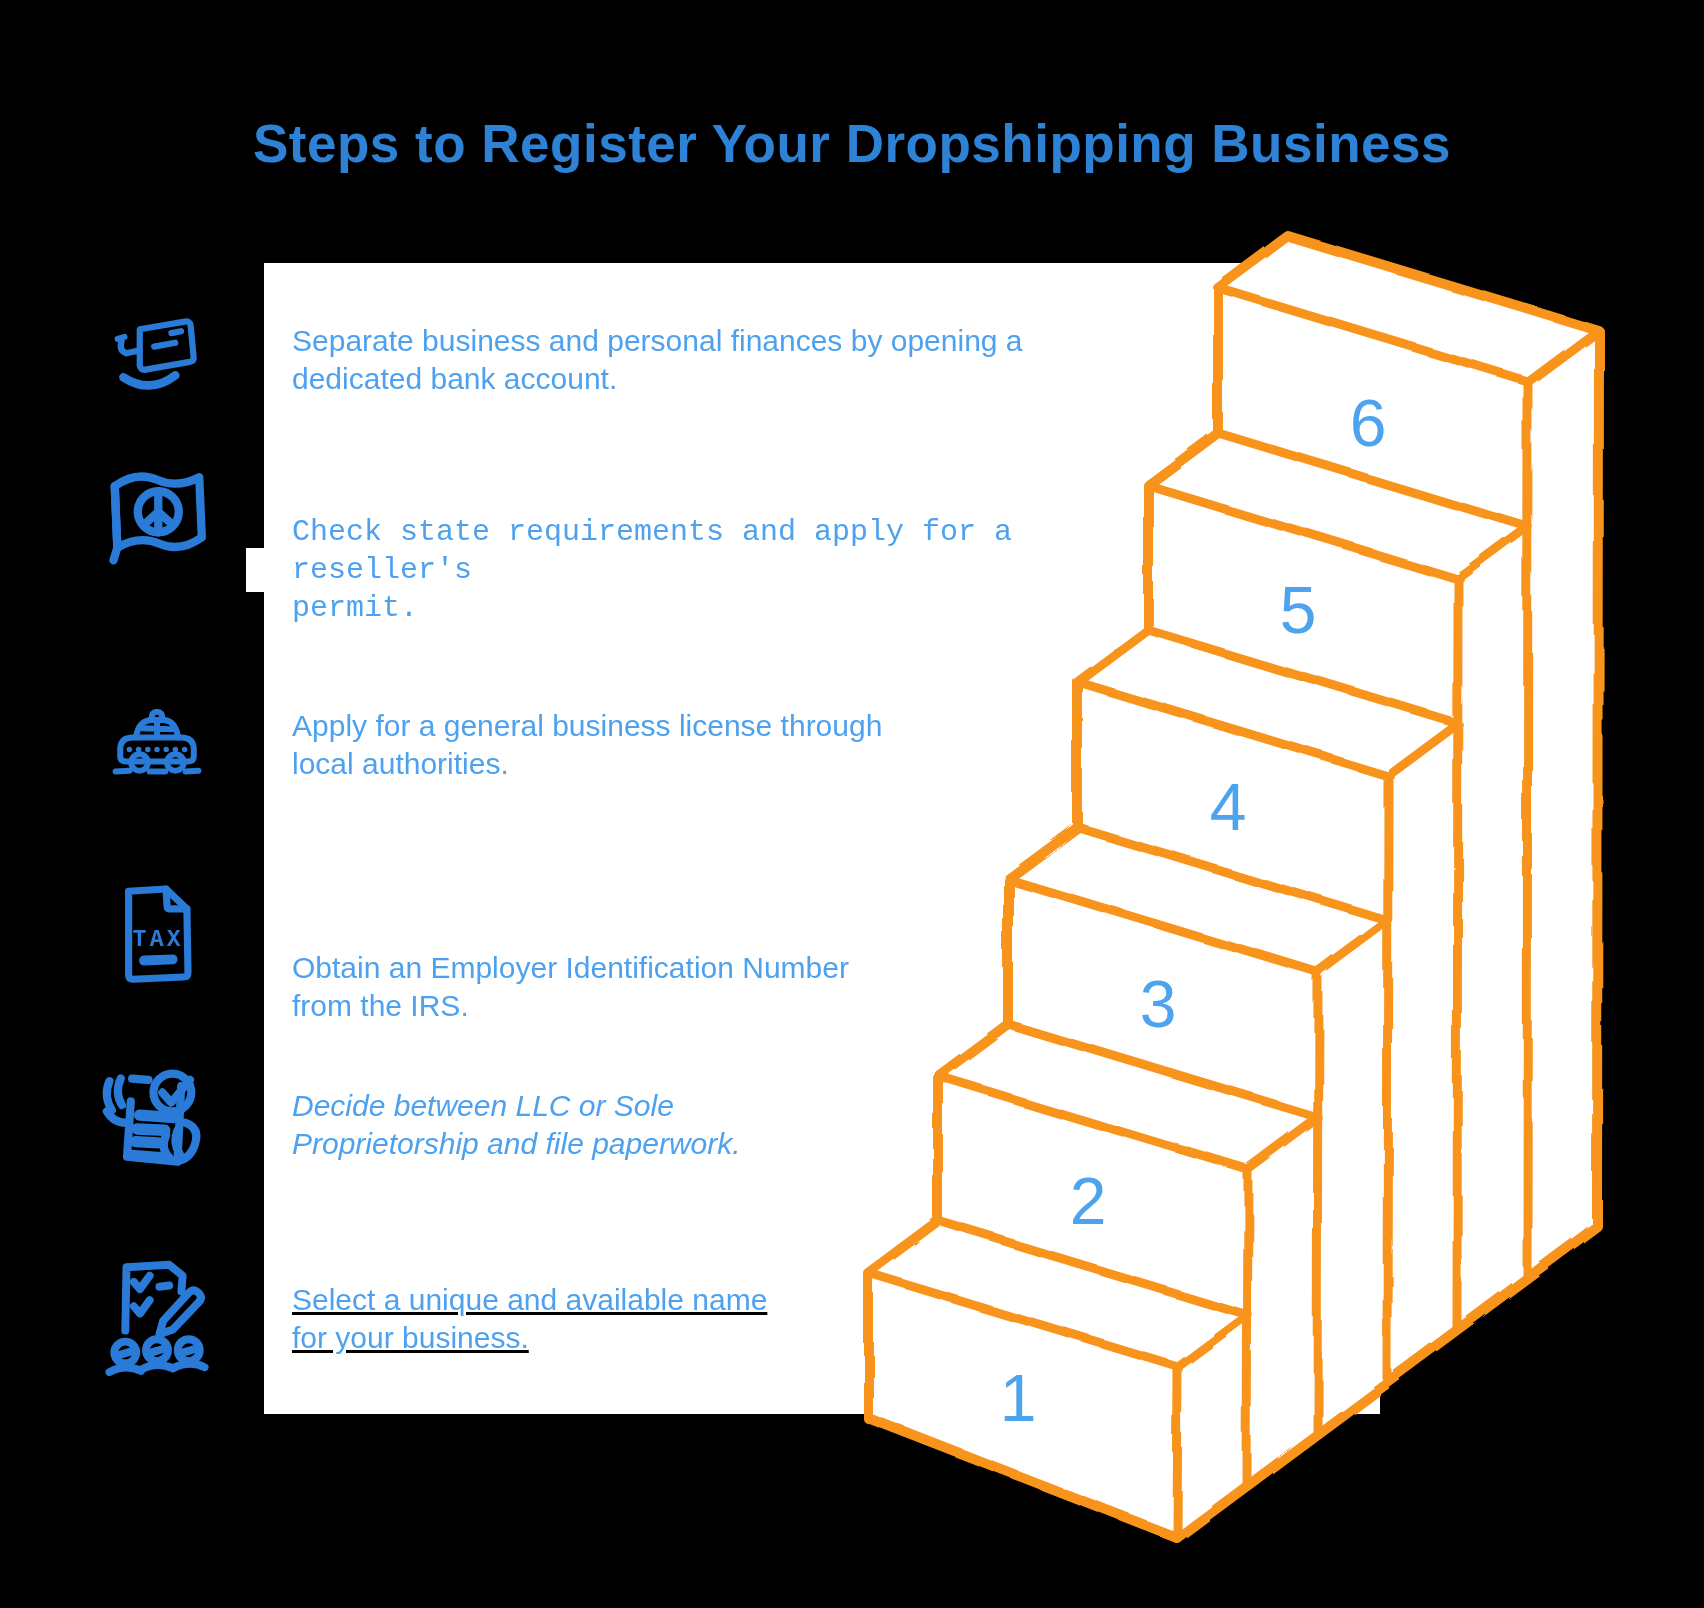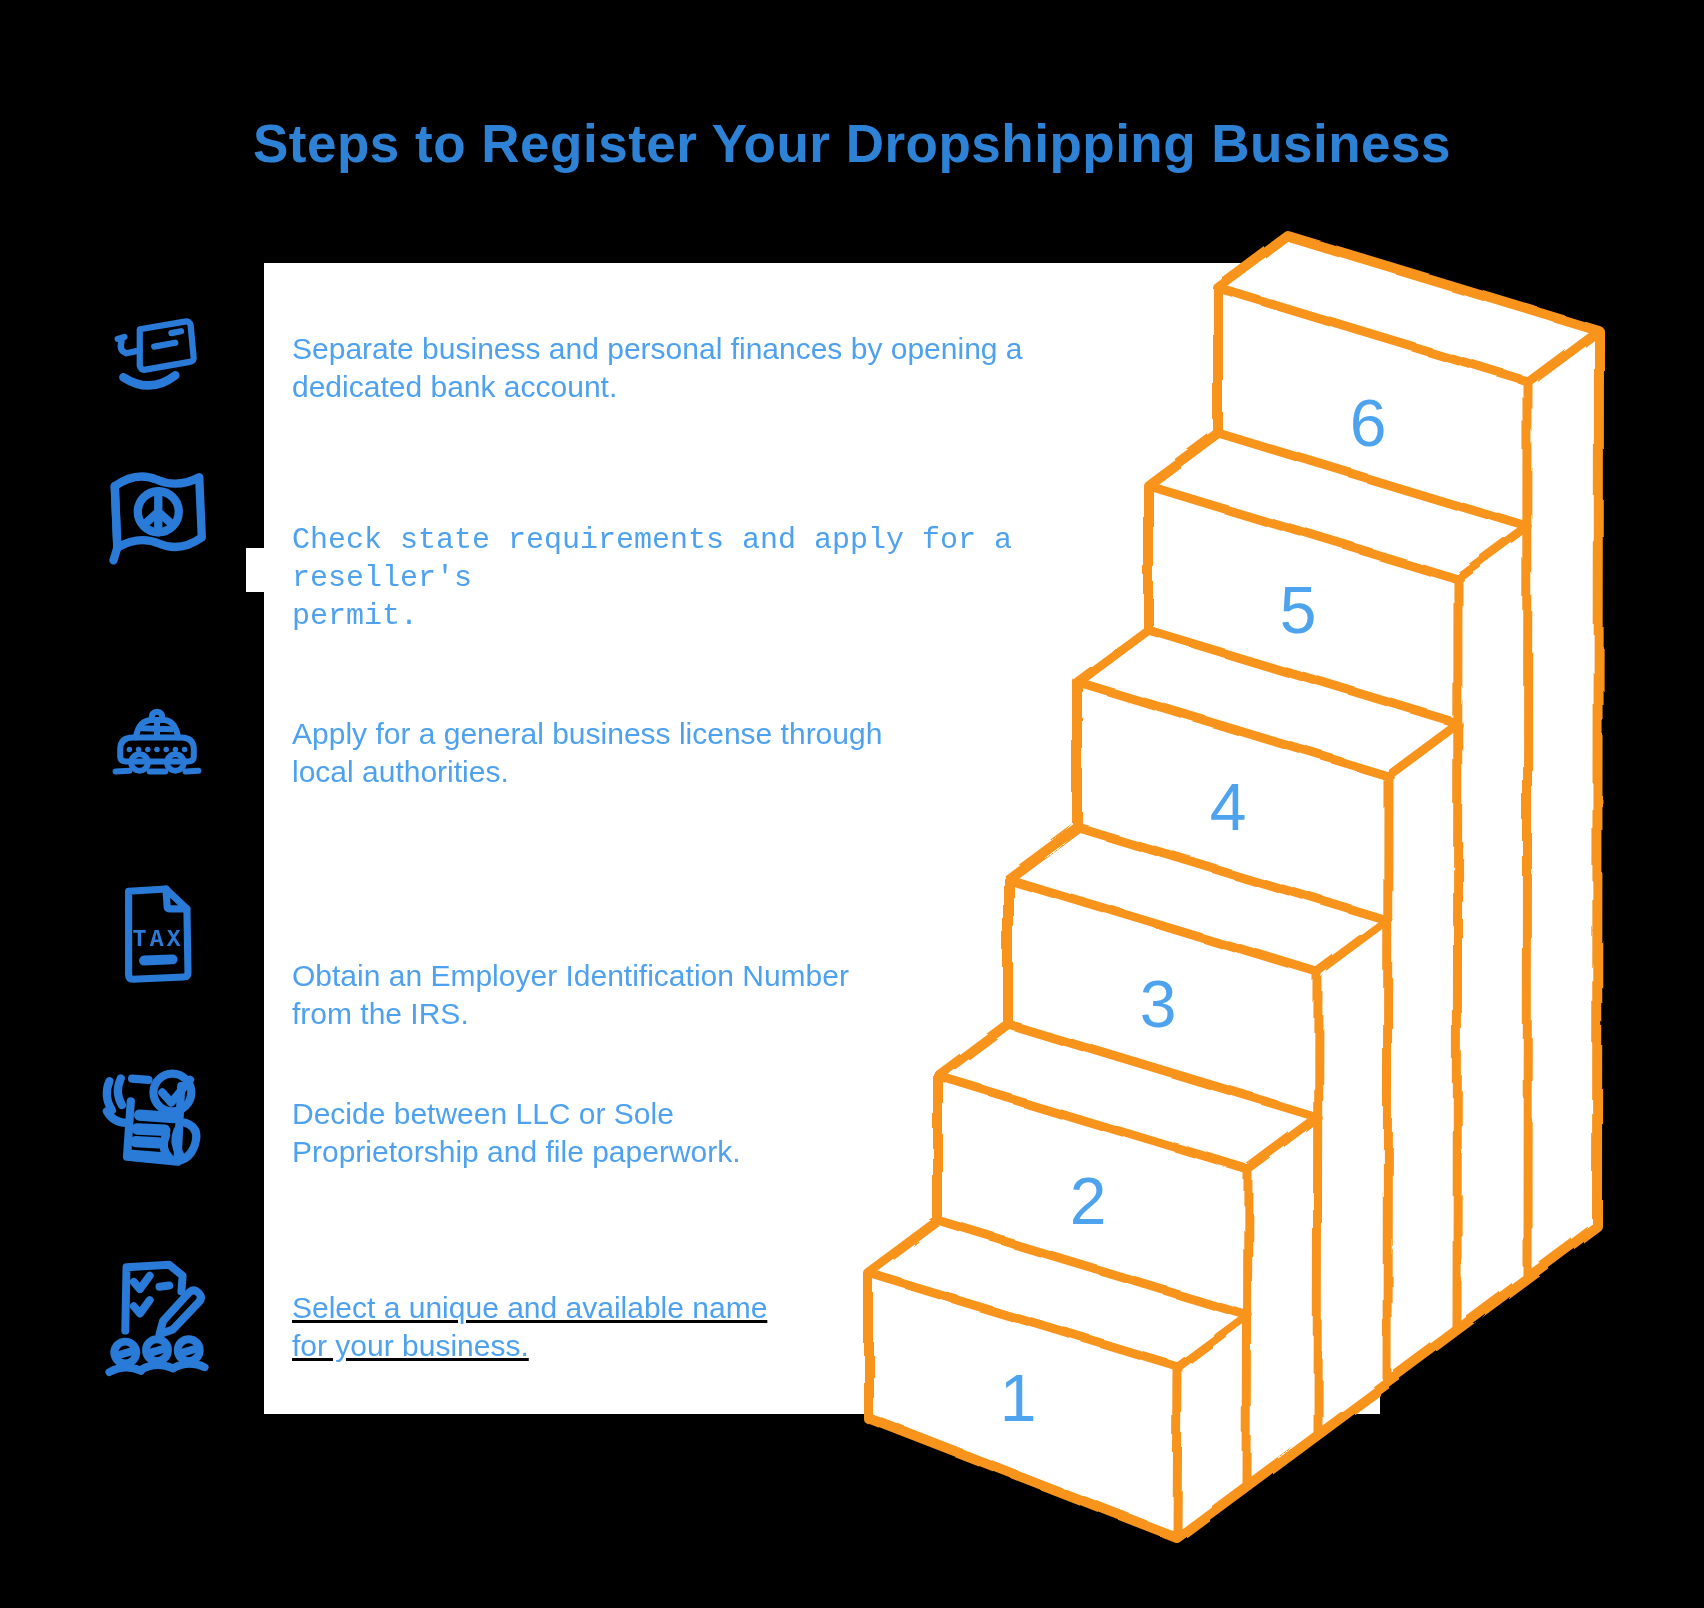--- a/index.html
+++ b/index.html
@@ -3,21 +3,21 @@
 <meta charset="utf-8">
 <style>
   html,body{margin:0;padding:0;background:#000;}
   #stage{position:relative;width:1704px;height:1608px;background:#000;overflow:hidden;
          font-family:"Liberation Sans",sans-serif;}
   .title{position:absolute;top:113px;left:0;width:100%;text-align:center;
          font-size:53px;font-weight:700;color:#2D82D5;letter-spacing:0.5px;}
   .panel{position:absolute;left:264px;top:263px;width:1116px;height:1151px;background:#fff;}
   .panel-notch{position:absolute;left:246px;top:548px;width:20px;height:44px;background:#fff;}
   .item{position:absolute;left:292px;width:800px;}
-  .item-text{font-size:30px;line-height:38px;color:#4DA1EE;white-space:pre-line;margin-top:8px;}
+  .item-text{font-size:30px;line-height:38px;color:#4DA1EE;white-space:pre-line;}
   .icon-box{position:absolute;}
   .icon-box svg{width:100%;height:100%;display:block;}
   .ic{fill:none;stroke:#2A7AD7;stroke-width:6.5;stroke-linecap:round;stroke-linejoin:round;}
   .ic-thick{fill:none;stroke:#2A7AD7;stroke-width:9;stroke-linecap:round;stroke-linejoin:round;}
   .ic-fill{fill:#2A7AD7;stroke:none;}
   #stairs-svg{position:absolute;left:0;top:0;width:1704px;height:1608px;pointer-events:none;}
   .stair-line{fill:none;stroke:#F8941C;stroke-width:9;stroke-linecap:round;stroke-linejoin:round;}
   .stair-fill{fill:#fff;stroke:#F8941C;stroke-width:10;stroke-linejoin:round;}
   .stair-num{font-family:"Liberation Sans",sans-serif;font-size:66px;font-weight:400;
              fill:#4DA3EE;text-anchor:middle;}
@@ -99,21 +99,21 @@
   <div class="icon-box" style="left:93px;top:1063px;width:126px;height:132px;">
     <svg viewBox="0 0 100 100">
       <path class="ic" d="M31,10 L44,11 M70,16 L67,76 L27,72 L30,28"></path>
       <circle class="ic" cx="63" cy="21" r="15"></circle>
       <path class="ic" d="M55,21 L62,29 L77,11"></path>
       <path class="ic-thick" d="M37,39 L64,41 M35,50 L57,51 M34,60 L52,61 M31,71 L56,73"></path>
       <path class="ic" d="M13,12 Q8,24 15,35 M22,10 Q17,21 23,31 M11,36 Q17,46 28,45"></path>
       <path class="ic" d="M73,45 Q85,49 81,62 Q76,77 62,75 M58,55 Q53,66 61,73 M67,51 Q63,61 69,70"></path>
     </svg>
   </div>
-  <div class="item" style="top:1087px;">
+  <div class="item" style="top:1087px;font-style:italic;">
     <div class="item-text">Decide between LLC or Sole
 Proprietorship and file paperwork.</div>
   </div>
 
   <div class="icon-box" style="left:96px;top:1251px;width:122px;height:130px;">
     <svg viewBox="0 0 100 100">
       <path class="ic" d="M24,62 L25,10 L60,8 L71,17 L70,30"></path>
       <path class="ic" d="M31,22 L36,28 L44,17 M31,42 L36,48 L44,37 M52,26 L60,25"></path>
       <path class="ic" d="M55,54 L76,31 Q80,27 84,31 Q88,35 84,39 L63,61 L52,65 Z"></path>
       <circle class="ic" cx="24" cy="80" r="9"></circle>

